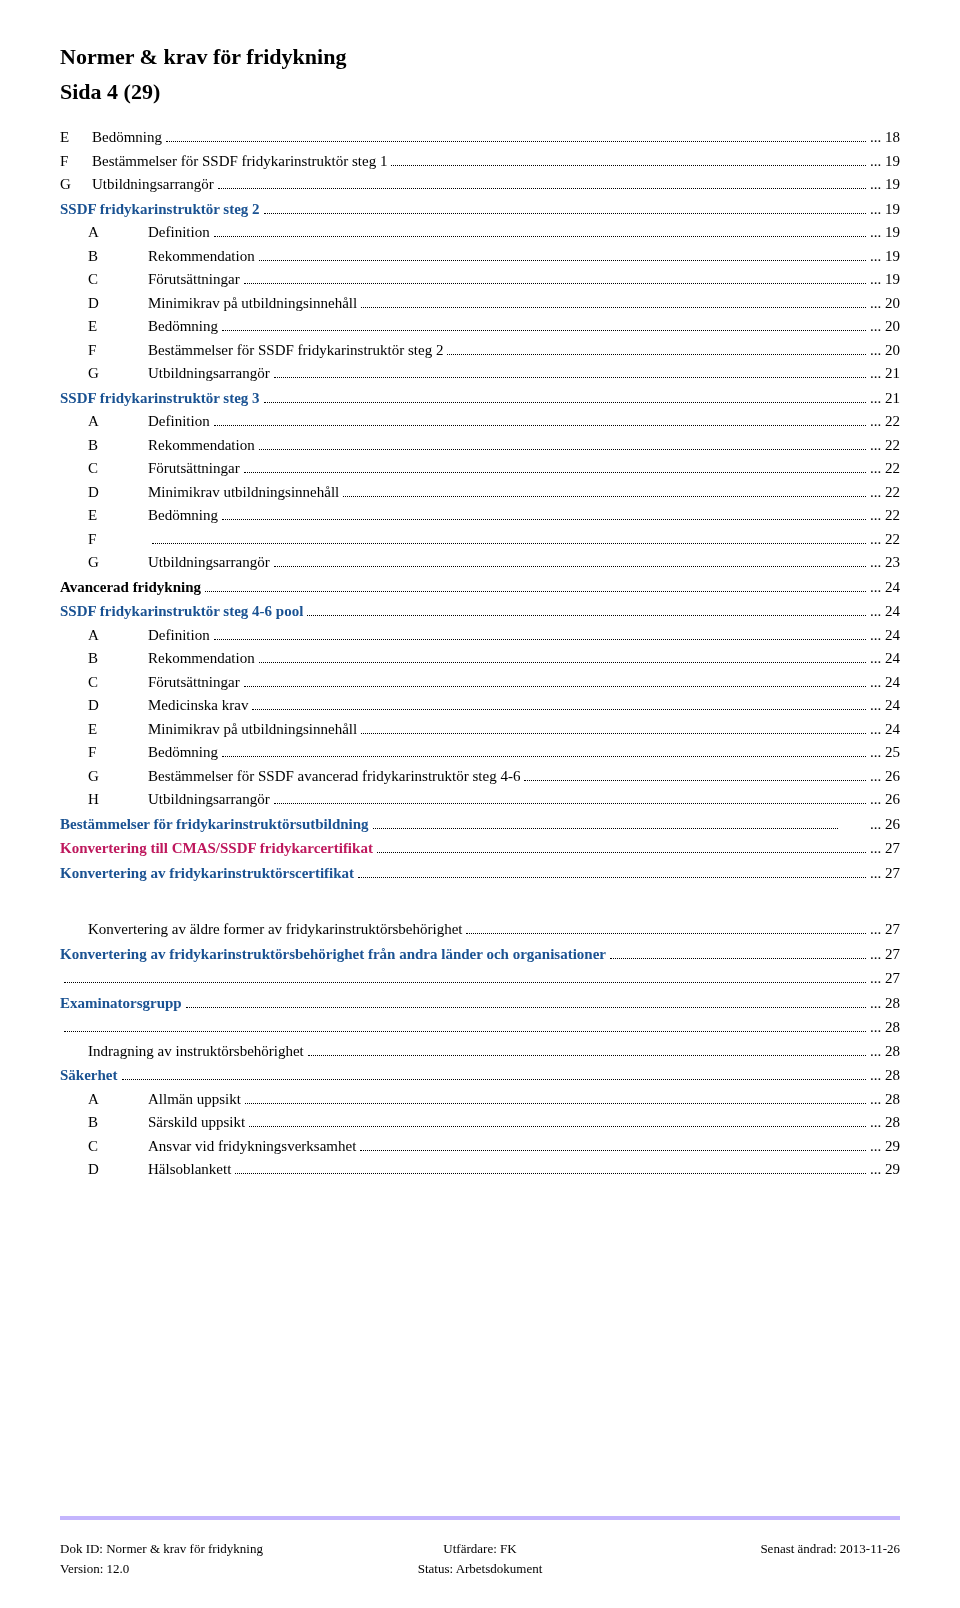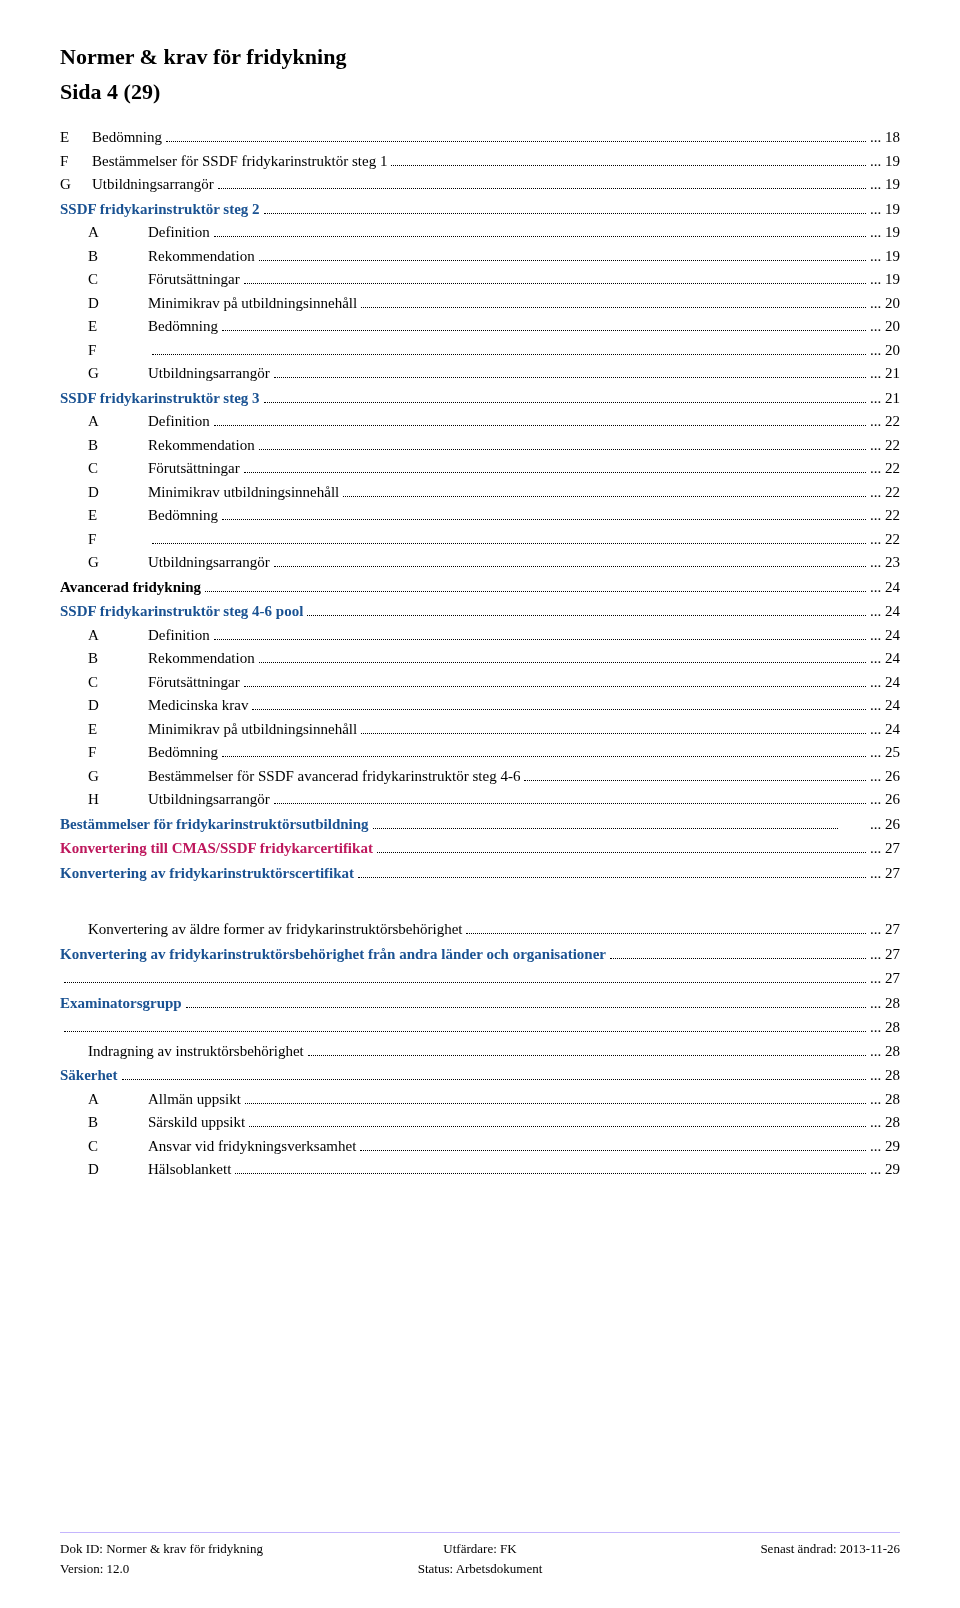--- a/index.html
+++ b/index.html
@@ -49,22 +49,22 @@
       text-align: right;
     }
     .toc-indent {
       padding-left: 28px;
     }
     .footer {
       position: absolute;
       bottom: 30px;
       left: 60px;
       right: 60px;
-      border-top: 1px solid #c4b5fd;
-      padding-top: 6px;
+      border-top: 4px solid #c4b5fd;
+      padding-top: 19px;
       display: flex;
       justify-content: flex-start;
       font-size: 13px;
     }
     .footer-col {
       flex: 1;
     }
     .footer-col:last-child {
       text-align: right;
     }
@@ -143,20 +143,21 @@
       <div class="toc-left">
         <span class="toc-label-letter indent1">E</span>
         <span>Bedömning</span>
         <span class="toc-dots"></span>
       </div>
       <span class="toc-page">... 20</span>
     </div>
     <div class="toc-entry toc-indent">
       <div class="toc-left">
         <span class="toc-label-letter indent1">F</span>
+        <span>Bestämmelser för SSDF fridykarinstruktör steg 2</span>
         <span class="toc-dots"></span>
       </div>
       <span class="toc-page">... 20</span>
     </div>
     <div class="toc-entry toc-indent">
       <div class="toc-left">
         <span class="toc-label-letter indent1">G</span>
         <span>Utbildningsarrangör</span>
         <span class="toc-dots"></span>
       </div>

